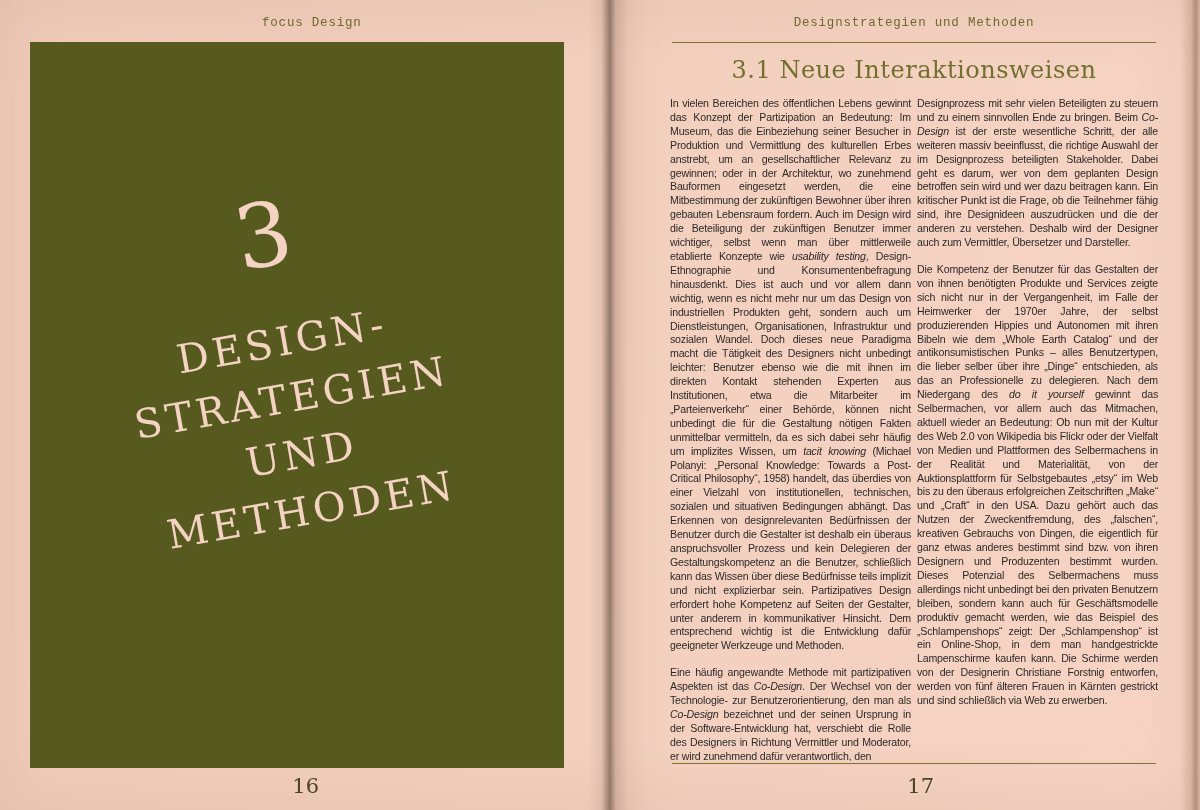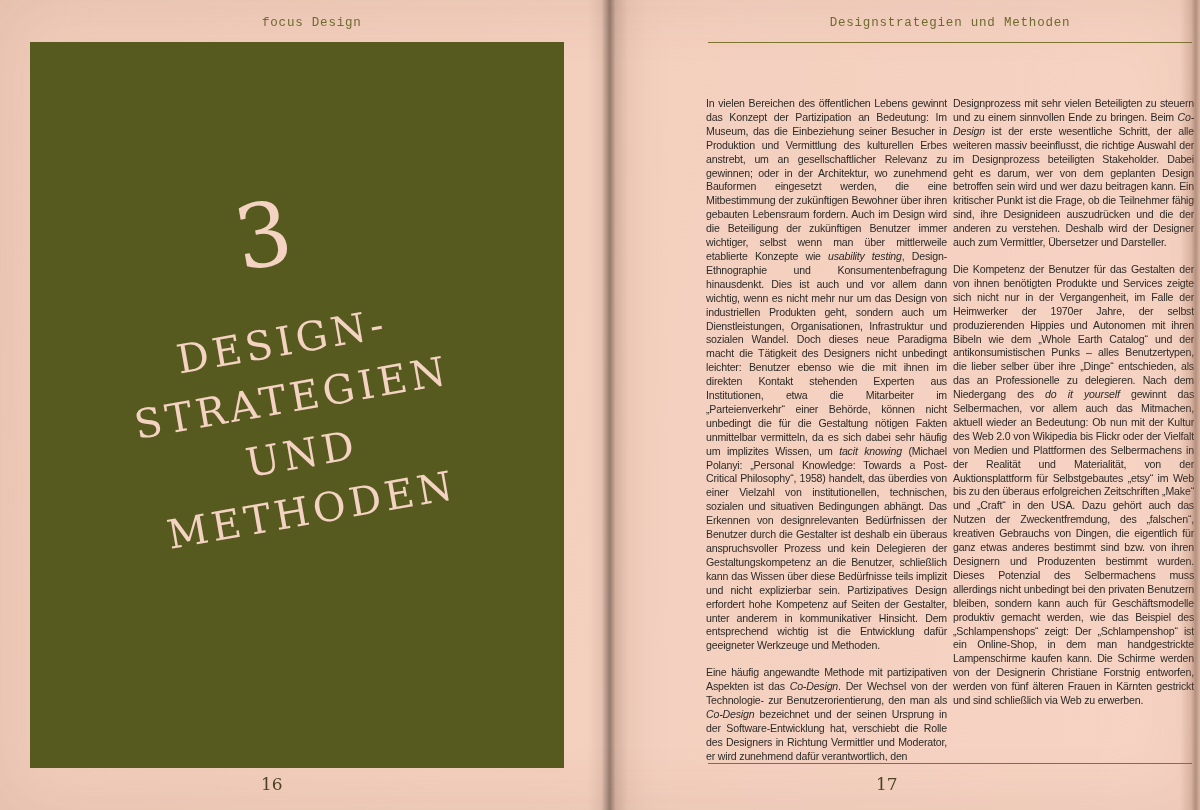--- a/index.html
+++ b/index.html
@@ -20,26 +20,26 @@
     background:#565a1f;
   }
   .panel-group{
     position:absolute;left:27px;top:157px;width:460px;
     transform:rotate(-10deg);transform-origin:50% 50%;
     text-align:center;color:#f5d3c2;font-family:"DejaVu Serif",serif;
   }
   .chap-num{font-size:88px;line-height:70px;font-weight:normal;margin-bottom:44px;}
   .chap-line{font-size:40px;line-height:57px;letter-spacing:4px;}
   .pagenum{
-    position:absolute;font-family:"DejaVu Serif",serif;font-size:17px;
-    color:#4c4324;text-align:left;width:58px;
+    position:absolute;font-family:"DejaVu Serif",serif;font-size:21px;
+    color:#4c4324;text-align:right;width:58px;
   }
   .pn-left{left:261px;top:774px;}
   
-  .right-content{position:absolute;left:670px;top:0;width:488px;height:810px;margin-left:36px;}
+  .right-content{position:absolute;left:670px;top:0;width:488px;height:810px;}
   .rh-right{position:relative;top:16px;width:100%;text-align:center;left:0;}
   .rule{position:absolute;left:2px;width:484px;height:0;border-top:1.6px solid #7d752f;}
   .rule-top{top:42px;}
   .rule-bottom{top:763px;}
   .sec-title{
     position:absolute;top:56px;left:0;width:100%;text-align:center;
     font-family:"DejaVu Serif",serif;font-size:24px;color:#70702f;letter-spacing:0.5px;
   }
   .cols{position:absolute;top:97px;left:0;width:488px;height:664px;display:flex;gap:6px;overflow:hidden;}
   .col{
@@ -89,20 +89,21 @@
         <div class="chap-line">METHODEN</div>
       </div>
     </div>
 
     <div class="pagenum pn-left">16</div>
   </div>
 
   <div class="right-content">
     <div class="running-head rh-right">Designstrategien und Methoden</div>
     <div class="rule rule-top"></div>
+    <div class="sec-title">3.1 Neue Interaktionsweisen</div>
 
     <div class="cols" lang="de">
       <div class="col">
           <p><span>In vielen Bereichen des öffentlichen Lebens gewinnt das Konzept der Partizipation an Bedeutung: Im Museum, das die Einbeziehung seiner Besucher in Produktion und Vermittlung des kulturellen Erbes anstrebt, um an gesellschaftlicher Relevanz zu gewinnen; oder in der Architektur, wo zunehmend Bauformen eingesetzt werden, die eine Mitbestimmung der zukünftigen Bewohner über ihren gebauten Lebensraum fordern. Auch im Design wird die Beteiligung der zukünftigen Benutzer immer wichtiger, selbst wenn man über mittlerweile etablierte Konzepte wie </span><span class="it">usability testing</span><span>, Design-Ethnographie und Konsumentenbefragung hinausdenkt. Dies ist auch und vor allem dann wichtig, wenn es nicht mehr nur um das Design von industriellen Produkten geht, sondern auch um Dienstleistungen, Organisationen, Infrastruktur und sozialen Wandel. Doch dieses neue Paradigma macht die Tätigkeit des Designers nicht unbedingt leichter: Benutzer ebenso wie die mit ihnen im direkten Kontakt stehenden Experten aus Institutionen, etwa die Mitarbeiter im „Parteienverkehr“ einer Behörde, können nicht unbedingt die für die Gestaltung nötigen Fakten unmittelbar vermitteln, da es sich dabei sehr häufig um implizites Wissen, um </span><span class="it">tacit knowing</span><span> (Michael Polanyi: „Personal Knowledge: Towards a Post-Critical Philosophy“, 1958) handelt, das überdies von einer Vielzahl von institutionellen, technischen, sozialen und situativen Bedingungen abhängt. Das Erkennen von designrelevanten Bedürfnissen der Benutzer durch die Gestalter ist deshalb ein überaus anspruchsvoller Prozess und kein Delegieren der Gestaltungskompetenz an die Benutzer, schließlich kann das Wissen über diese Bedürfnisse teils implizit und nicht explizierbar sein. Partizipatives Design erfordert hohe Kompetenz auf Seiten der Gestalter, unter anderem in kommunikativer Hinsicht. Dem entsprechend wichtig ist die Entwicklung dafür geeigneter Werkzeuge und Methoden.</span></p>
           <p><span>Eine häufig angewandte Methode mit partizipativen Aspekten ist das </span><span class="it">Co-Design</span><span>. Der Wechsel von der Technologie- zur Benutzerorientierung, den man als </span><span class="it">Co-Design</span><span> bezeichnet und der seinen Ursprung in der Software-Entwicklung hat, verschiebt die Rolle des Designers in Richtung Vermittler und Moderator, er wird zunehmend dafür verantwortlich, den</span></p>
         </div>
       <div class="col">
           <p><span>Designprozess mit sehr vielen Beteiligten zu steuern und zu einem sinnvollen Ende zu bringen. Beim </span><span class="it">Co-Design</span><span> ist der erste wesentliche Schritt, der alle weiteren massiv beeinflusst, die richtige Auswahl der im Designprozess beteiligten Stakeholder. Dabei geht es darum, wer von dem geplanten Design betroffen sein wird und wer dazu beitragen kann. Ein kritischer Punkt ist die Frage, ob die Teilnehmer fähig sind, ihre Designideen auszudrücken und die der anderen zu verstehen. Deshalb wird der Designer auch zum Vermittler, Übersetzer und Darsteller.</span></p>
           <p><span>Die Kompetenz der Benutzer für das Gestalten der von ihnen benötigten Produkte und Services zeigte sich nicht nur in der Vergangenheit, im Falle der Heimwerker der 1970er Jahre, der selbst produzierenden Hippies und Autonomen mit ihren Bibeln wie dem „Whole Earth Catalog“ und der antikonsumistischen Punks – alles Benutzertypen, die lieber selber über ihre „Dinge“ entschieden, als das an Professionelle zu delegieren. Nach dem Niedergang des </span><span class="it">do it yourself</span><span> gewinnt das Selbermachen, vor allem auch das Mitmachen, aktuell wieder an Bedeutung: Ob nun mit der Kultur des Web 2.0 von Wikipedia bis Flickr oder der Vielfalt von Medien und Plattformen des Selbermachens in der Realität und Materialität, von der Auktionsplattform für Selbstgebautes „etsy“ im Web bis zu den überaus erfolgreichen Zeitschriften „Make“ und „Craft“ in den USA. Dazu gehört auch das Nutzen der Zweckentfremdung, des „falschen“, kreativen Gebrauchs von Dingen, die eigentlich für ganz etwas anderes bestimmt sind bzw. von ihren Designern und Produzenten bestimmt wurden. Dieses Potenzial des Selbermachens muss allerdings nicht unbedingt bei den privaten Benutzern bleiben, sondern kann auch für Geschäftsmodelle produktiv gemacht werden, wie das Beispiel des „Schlampenshops“ zeigt: Der „Schlampenshop“ ist ein Online-Shop, in dem man handgestrickte Lampenschirme kaufen kann. Die Schirme werden von der Designerin Christiane Forstnig entworfen, werden von fünf älteren Frauen in Kärnten gestrickt und sind schließlich via Web zu erwerben.</span></p>
         </div>

